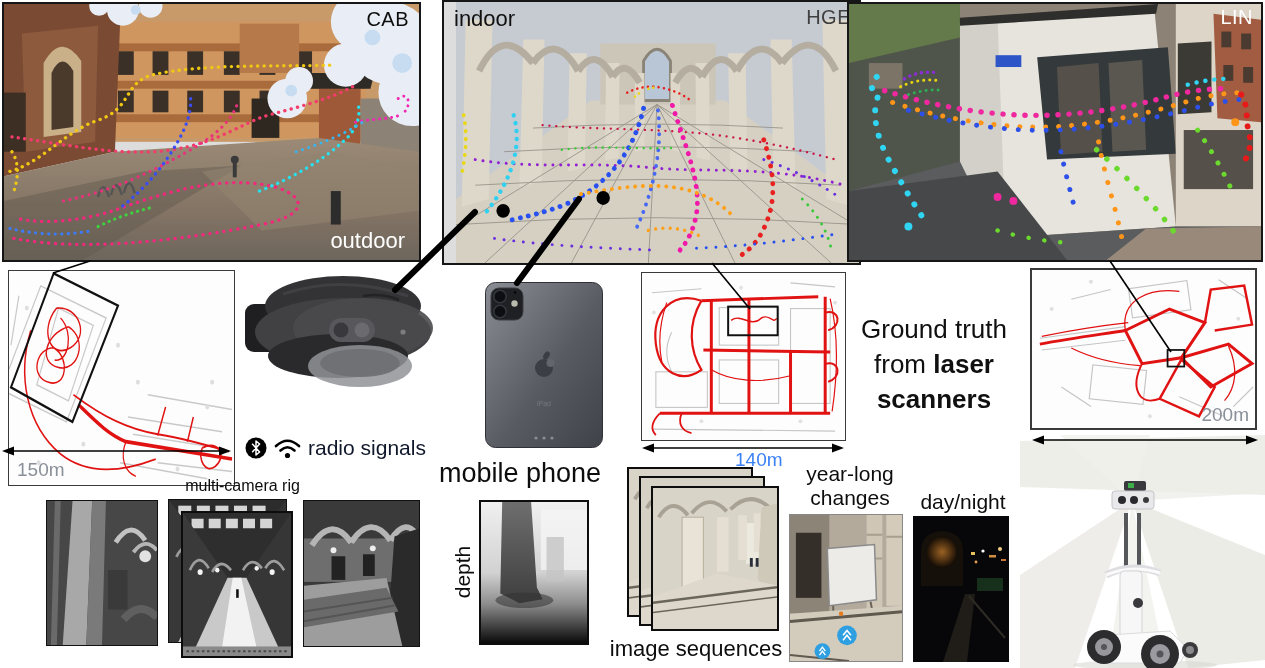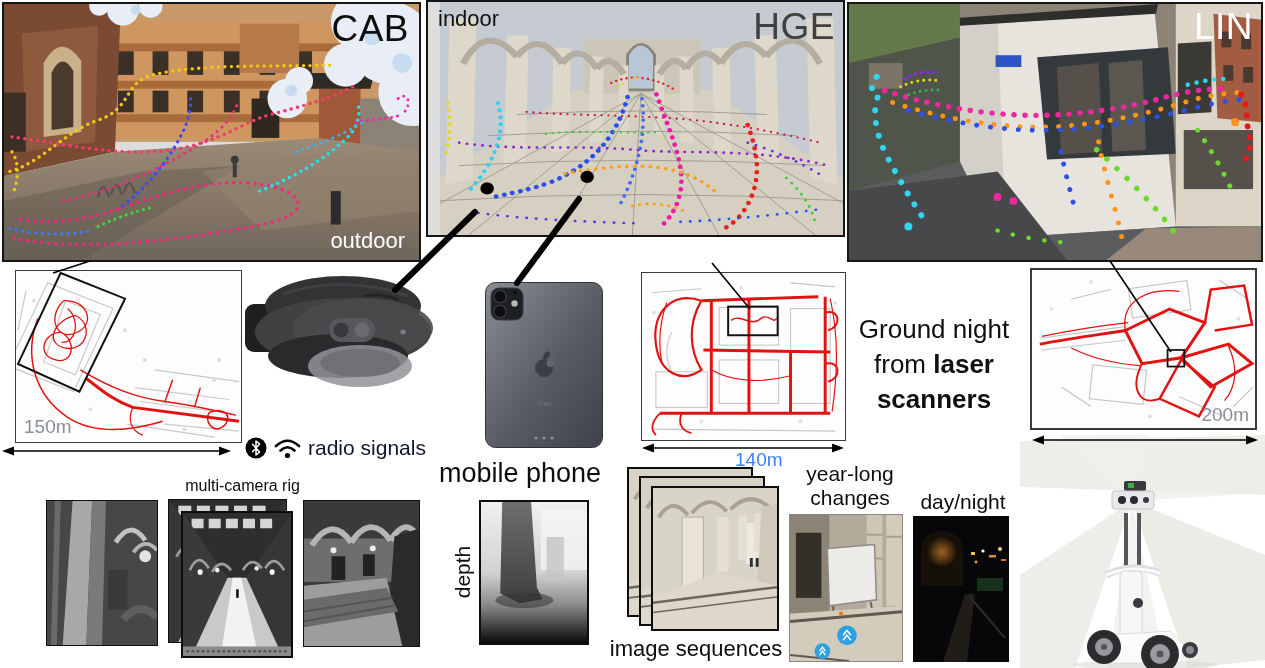--- a/index.html
+++ b/index.html
@@ -1,20 +1,20 @@
 <!DOCTYPE html>
 <html><head>
 <meta charset="utf-8">
 <style>
   html,body{margin:0;padding:0;background:#ffffff;}
   .figure{position:relative;width:1265px;height:668px;background:#fff;overflow:hidden;
           font-family:"Liberation Sans",sans-serif;color:#111;}
   .panel{position:absolute;border:2px solid #161616;box-sizing:border-box;overflow:hidden;z-index:2;background:#ddd;}
   .panel svg{display:block;width:100%;height:100%;}
-  .scene-tag{position:absolute;font-size:37px;letter-spacing:.5px;z-index:3;}
+  .scene-tag{position:absolute;font-size:20px;letter-spacing:.5px;z-index:3;}
   .env-tag{position:absolute;font-size:22px;z-index:3;}
   .mapbox{position:absolute;border:1.5px solid #3a3a3a;box-sizing:border-box;background:#fff;overflow:hidden;z-index:2;}
   .mapbox svg{display:block;width:100%;height:100%;}
   .scale-label{position:absolute;font-size:19px;color:#8a9099;z-index:3;}
   .scale-label.dark{color:#3b82f6;}
   .device{position:absolute;z-index:2;}
   .device svg{display:block;width:100%;height:100%;}
   .biglabel{position:absolute;font-size:27px;color:#0d0d0d;text-align:center;z-index:3;}
   .radio-row{position:absolute;display:flex;align-items:center;gap:7px;z-index:3;}
   .radio-row .lbl{font-size:21px;color:#0f172a;}
@@ -119,21 +119,21 @@
         <path d="M355,120 C372,116 388,118 402,112 M398,96 C408,88 412,102 404,110" stroke="#f228b4" stroke-width="3" stroke-dasharray="0.1 6"></path>
         <path d="M6,228 C30,234 60,236 90,230" stroke="#3b7cff" stroke-width="3.2" stroke-dasharray="0.1 6.5"></path>
         <path d="M95,226 C115,216 135,210 152,206" stroke="#3ed43e" stroke-width="3.2" stroke-dasharray="0.1 6"></path>
         <path d="M295,150 C320,142 345,132 365,118" stroke="#38b4f0" stroke-width="3" stroke-dasharray="0.1 6.5"></path>
       </g>
     </svg>
     <div class="scene-tag" style="right:10px;top:4px;color:#0d0d0d;">CAB</div>
     <div class="env-tag" style="right:14px;bottom:6px;color:#ffffff;">outdoor</div>
   </div>
 
-  <div class="panel" style="left:426px;top:0px;width:419px;height:237px;padding-left:12px;">
+  <div class="panel" style="left:442px;top:0px;width:419px;height:265px;padding-left:12px;">
     <svg viewBox="0 0 419 265" preserveAspectRatio="none">
       <rect x="0" y="0" width="419" height="265" fill="#c6cbd2"></rect>
 
       <polygon points="140,100 280,100 419,200 419,265 0,265 0,200" fill="#d5d0c2"></polygon>
 
       <rect x="150" y="42" width="120" height="62" fill="#ccc6b8"></rect>
       <path d="M195,100 L195,60 Q209,36 223,60 L223,100 Z" fill="#b8c6d6" stroke="#8a8478" stroke-width="3"></path>
 
       <g fill="#ded8ca" stroke="#aaa August293" stroke-width="0">
         <polygon points="10,18 38,18 34,200 6,208"></polygon>
@@ -253,21 +253,21 @@
         <path d="M150,230 C170,236 192,240 214,242" stroke="#6cd92e" stroke-width="4.5" stroke-dasharray="0.1 16"></path>
       </g>
       <circle cx="150" cy="196" r="4" fill="#f028a0"></circle>
         <circle cx="166" cy="200" r="4" fill="#f028a0"></circle>
       <circle cx="390" cy="120" r="4" fill="#ff9518"></circle>
         <circle cx="60" cy="226" r="4" fill="#30d5f2"></circle>
     </svg>
     <div class="scene-tag" style="right:8px;top:2px;color:#ffffff;">LIN</div>
   </div>
 
-  <div class="mapbox" style="left:15px;top:270px;width:227px;height:173px;">
+  <div class="mapbox" style="left:8px;top:270px;width:227px;height:216px;">
     <svg viewBox="0 0 227 173" preserveAspectRatio="none">
       <rect width="227" height="173" fill="#fdfdfd"></rect>
       <g stroke="#c9c9c9" stroke-width="1.2" fill="none">
         <path d="M32,12 L98,38 L58,122 L-8,96 Z"></path>
           <path d="M50,30 L85,44 L60,105 L28,92 Z"></path>
         <path d="M120,118 L215,130 M125,132 L218,144 M112,155 L200,168"></path>
         <path d="M140,100 L225,112 M10,20 L2,60 M150,155 L225,162"></path>
       </g>
       <g fill="#dedede">
         <circle cx="18" cy="30" r="2"></circle>
@@ -376,21 +376,21 @@
         <path stroke-width="1.8" d="M18,142 C10,150 8,158 14,164 M40,142 C36,152 40,160 50,162"></path>
         <path stroke-width="1.5" d="M90,48 C100,40 110,56 120,46 C128,40 132,52 136,46"></path>
         <path stroke-width="1.2" d="M25,30 C18,50 16,70 20,90 M190,26 C198,60 198,100 192,140 M70,98 C90,110 120,112 150,104"></path>
       </g>
       <rect x="87" y="34" width="50" height="29" fill="none" stroke="#111" stroke-width="2"></rect>
     </svg>
   </div>
   <div class="scale-label dark" style="left:735px;top:449px;">140m</div>
 
   <div class="gt-text" style="left:845px;top:312px;width:178px;">
-    <div>Ground night</div>
+    <div>Ground truth</div>
     <div><span>from</span>&nbsp;<b>laser</b></div>
     <div><b>scanners</b></div>
   </div>
 
   <div class="mapbox" style="left:1030px;top:268px;width:227px;height:162px;border-width:2px;">
     <svg viewBox="0 0 227 162" preserveAspectRatio="none">
       <rect width="227" height="162" fill="#fdfdfd"></rect>
       <g stroke="#c5c5c5" stroke-width="1.2" fill="none">
         <path d="M8,70 L95,58 M10,82 L95,72 M40,30 L80,20 M190,10 L220,30 M205,140 L225,120"></path>
         <rect x="100" y="15" width="60" height="30" transform="rotate(-8 130 30)"></rect>

